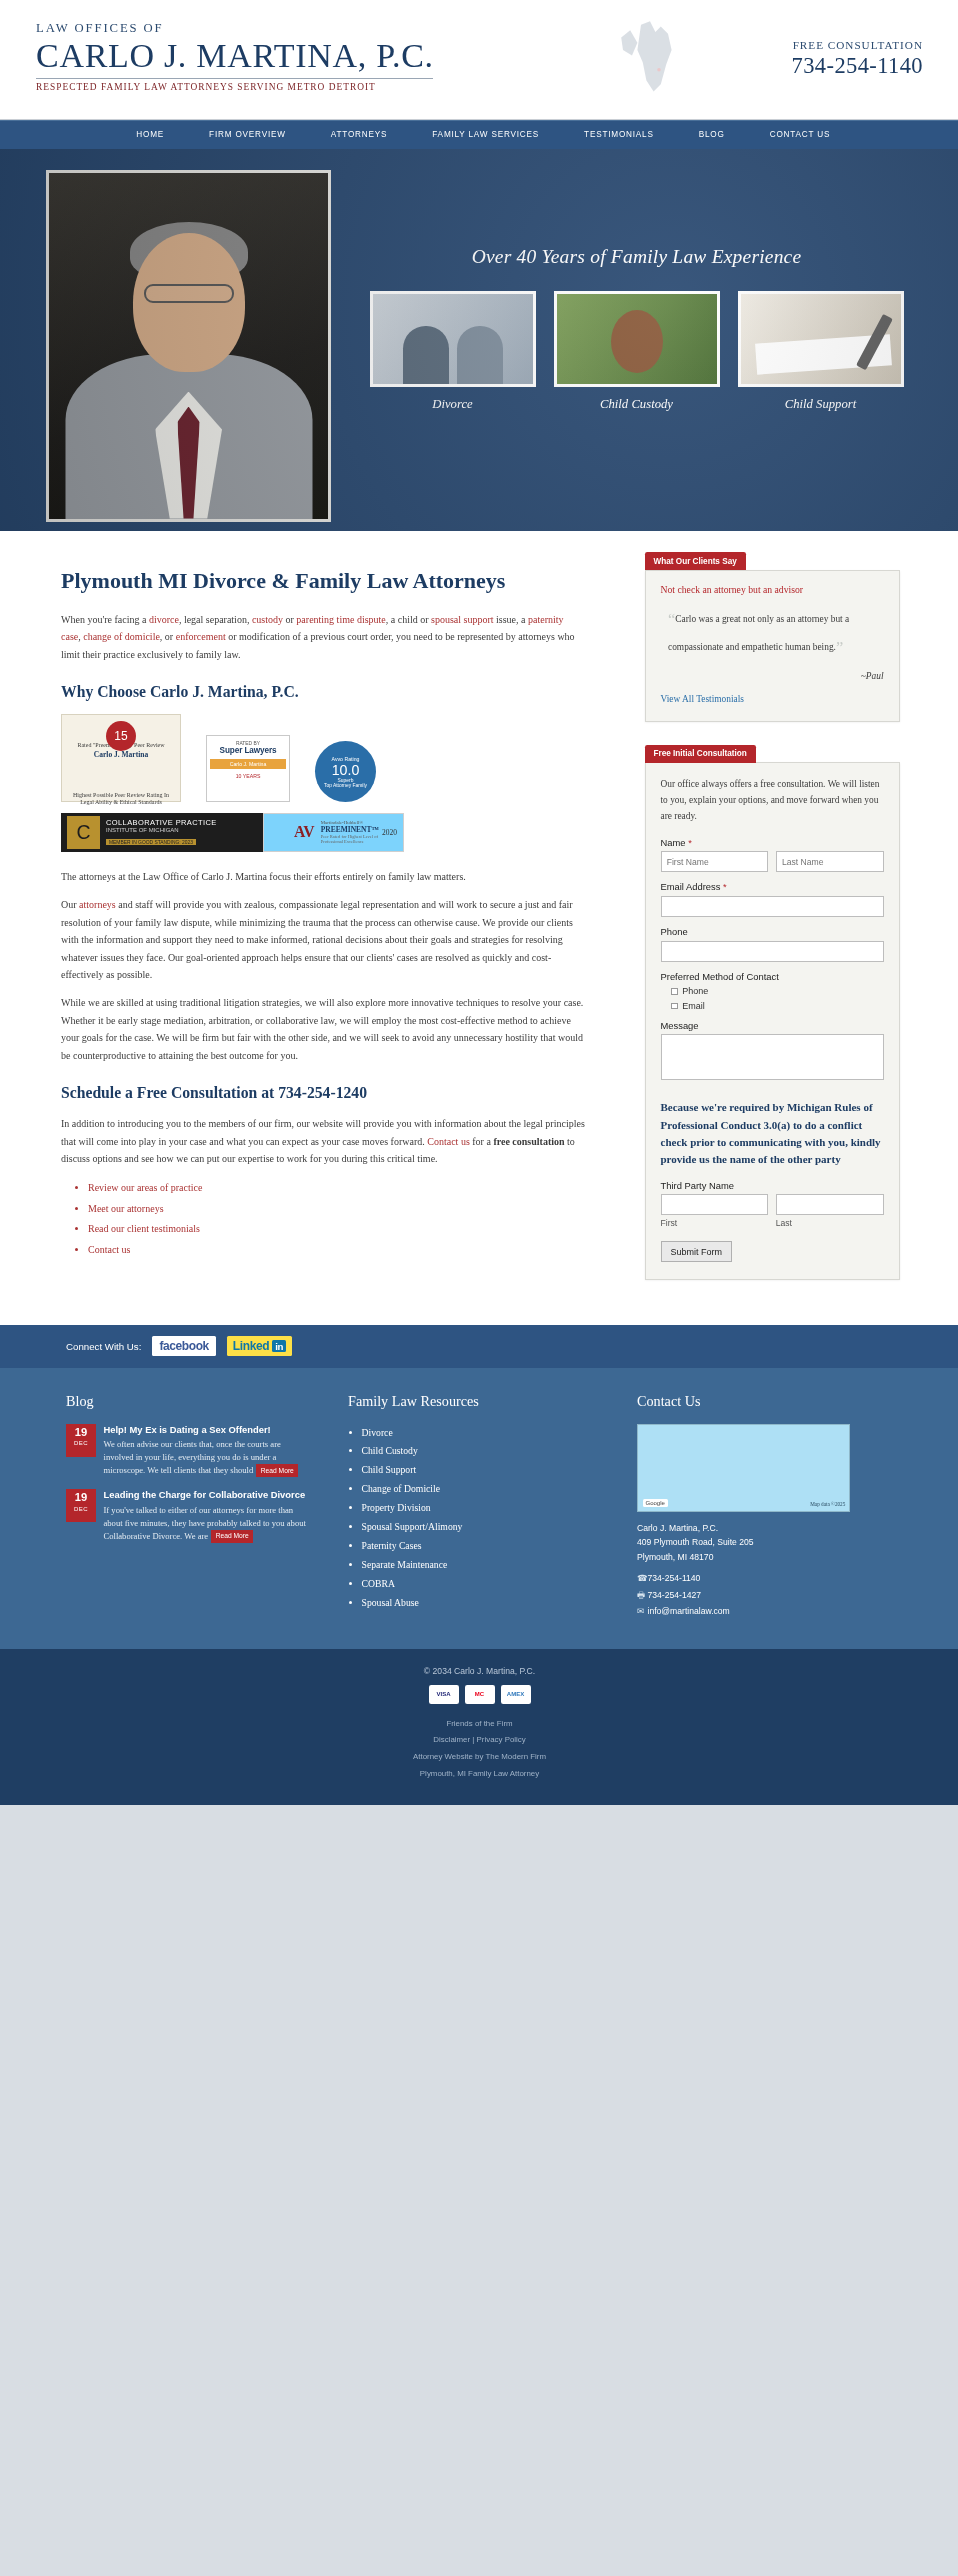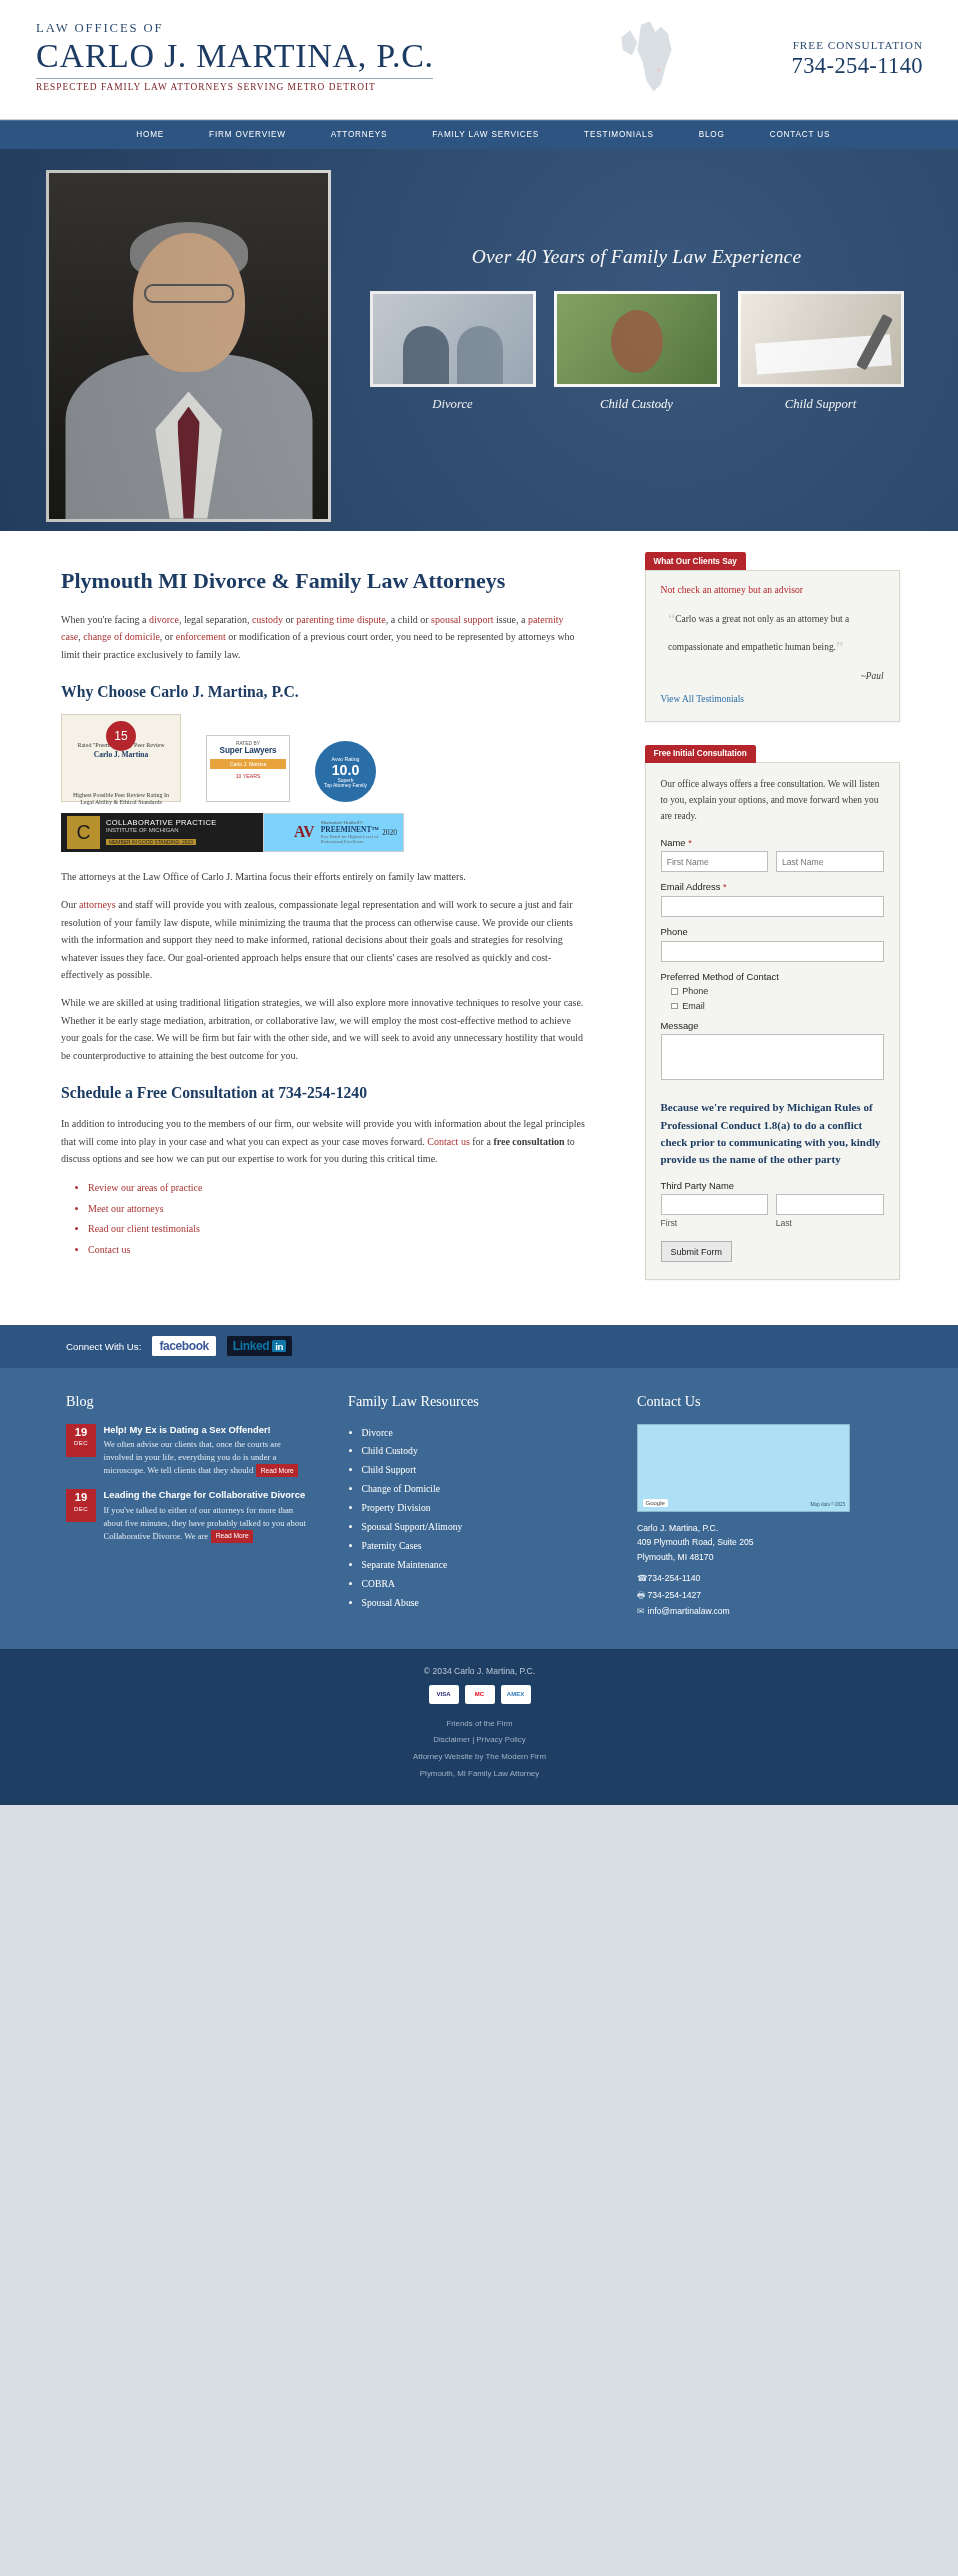--- a/index.html
+++ b/index.html
@@ -162,21 +162,21 @@
     font-family:"Liberation Sans", sans-serif; padding-top:4.5px;
   }
   .badge-sl .t1 { font-size:4.9px; color:#555; }
   .badge-sl .t2 { font-size:8.2px; color:#1d3c63; font-weight:bold; letter-spacing:-0.1px;}
   .badge-sl .bar { background:#e8a33d; color:#fff; font-size:5.2px; margin:4.5px 3px 0 3px; padding:2.2px 0;}
   .badge-sl .t3 { font-size:5.2px; color:#b4262b; margin-top:3.7px; }
   .badge-avvo {
     width:61px;height:61px;border-radius:50%;background:#2a6ea8;color:#fff;text-align:center;
     font-family:"Liberation Sans",sans-serif;display:flex;flex-direction:column;align-items:center;justify-content:center;
   }
-  .badge-avvo .a1{font-size:5.2px;} .badge-avvo .a2{font-size:14.2px;font-weight:bold;}
+  .badge-avvo .a1{font-size:5.2px;} .badge-avvo .a2{font-size:14.2px;font-weight:normal;}
   .badge-avvo .a3{font-size:4.9px;} .badge-avvo .a4{font-size:4.9px;}
   .badge-row2 { display:flex; gap:0; margin-top:10.5px; }
   .badge-collab {
     width:202px;height:39px;background:#1d1d1d;color:#fff;display:flex;align-items:center;
     font-family:"Liberation Sans",sans-serif;
   }
   .badge-collab .c-logo{width:33px;height:33px;background:#b8912f;color:#1d1d1d;font-size:19.5px;display:flex;align-items:center;justify-content:center;margin:0 6px;}
   .badge-collab .c-t1{font-size:7.5px;letter-spacing:0.4px;}
   .badge-collab .c-t2{font-size:6px;color:#cfcfcf;}
   .badge-collab .c-t3{font-size:4.9px;background:#b8912f;color:#1d1d1d;padding:0.7px 3px;margin-top:2.2px;display:inline-block;}
@@ -241,21 +241,21 @@
   
   .connect {
     background:#2e5482; height:43px; display:flex; align-items:center; padding-left:66px; gap:10.5px;
   }
   .connect .ct { color:#fff; font-size:9.7px; font-family:"Liberation Sans",sans-serif;}
   .fb-btn {
     background:#fff; color:#3b5998; font-family:"Liberation Sans",sans-serif; font-weight:bold;
     font-size:12px; padding:3px 7.5px; letter-spacing:-0.4px; border-radius:1.5px;
   }
   .li-btn {
-    background:#0f172a; color:#0e76a8; font-family:"Liberation Sans",sans-serif; font-weight:bold;
+    background:#fde047; color:#0e76a8; font-family:"Liberation Sans",sans-serif; font-weight:bold;
     font-size:12px; padding:3px 6px; letter-spacing:-0.4px; border-radius:1.5px; display:flex; align-items:center; gap:3px;
   }
   .li-sq { background:#0e76a8; color:#fff; font-size:9.7px; padding:0.7px 3px; border-radius:1.5px;}
 
   
   .foot-cols {
     background:#3d6893; color:#fff; display:flex; padding:25.5px 66px 30px 66px; gap:42px;
   }
   .fcol-title { font-size:14.2px; margin:0 0 13.5px 0; color:#fff; font-family:"Liberation Serif",serif;}
   .fcol-blog { width:240px; }
@@ -475,21 +475,21 @@
           <div class="radio-line">
             <span class="rb"></span><span>Phone</span>
           </div>
           <div class="radio-line">
             <span class="rb"></span><span>Email</span>
           </div>
 
           <div class="flabel">Message</div>
           <textarea style=""></textarea>
 
-          <p class="conflict">Because we're required by Michigan Rules of Professional Conduct 1.8(a) to do a conflict check prior to communicating with you, kindly provide us the name of the other party</p>
+          <p class="conflict">Because we're required by Michigan Rules of Professional Conduct 3.0(a) to do a conflict check prior to communicating with you, kindly provide us the name of the other party</p>
 
           <div class="flabel">Third Party Name</div>
           <div class="frow">
             <div class="half">
               <input type="text" style="">
               <div class="sublabel">First</div>
             </div>
             <div class="half">
               <input type="text" style="">
               <div class="sublabel">Last</div>

